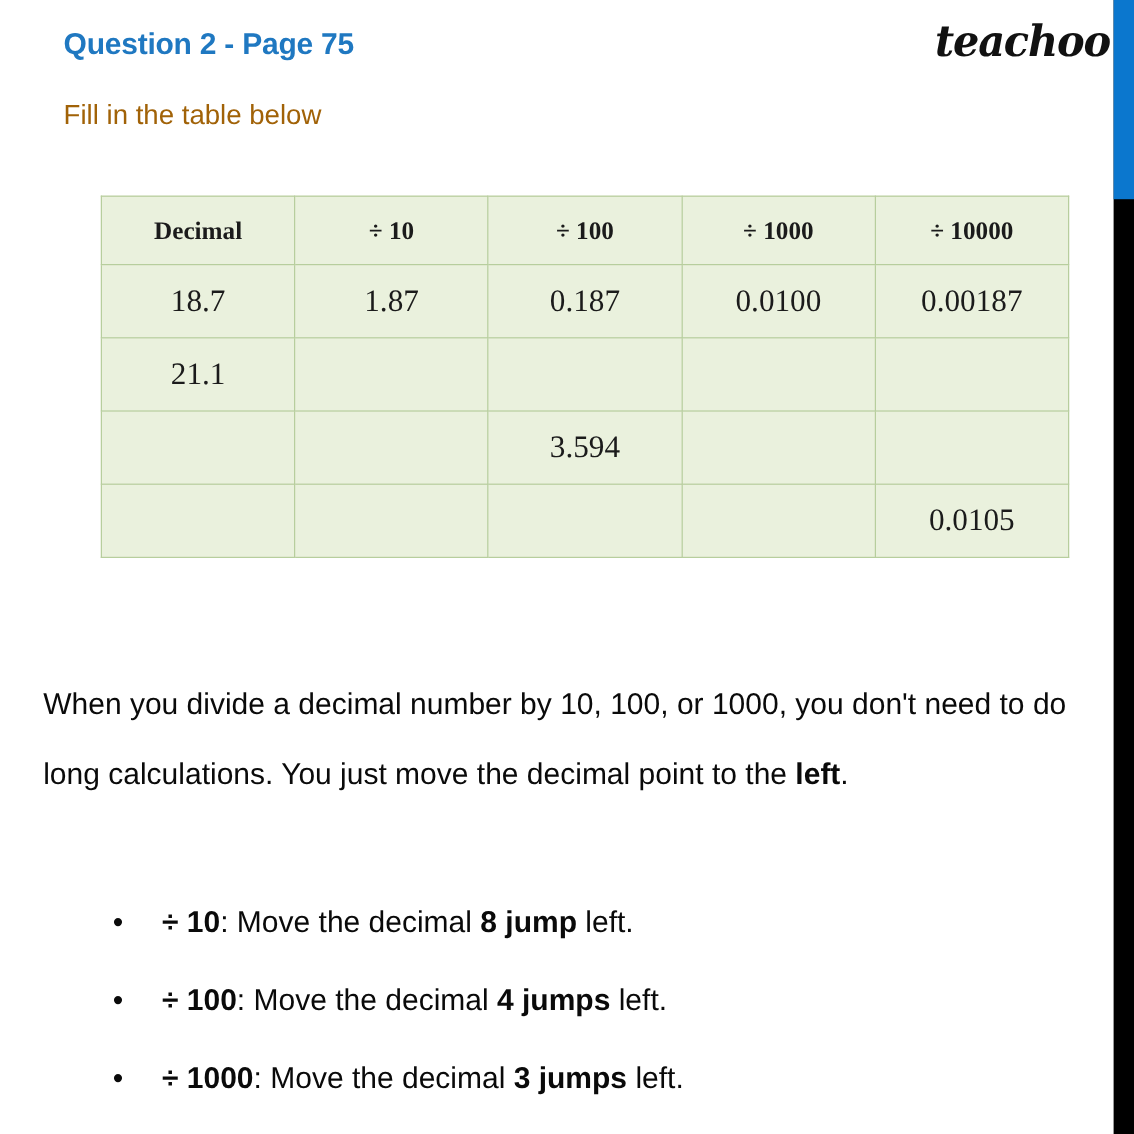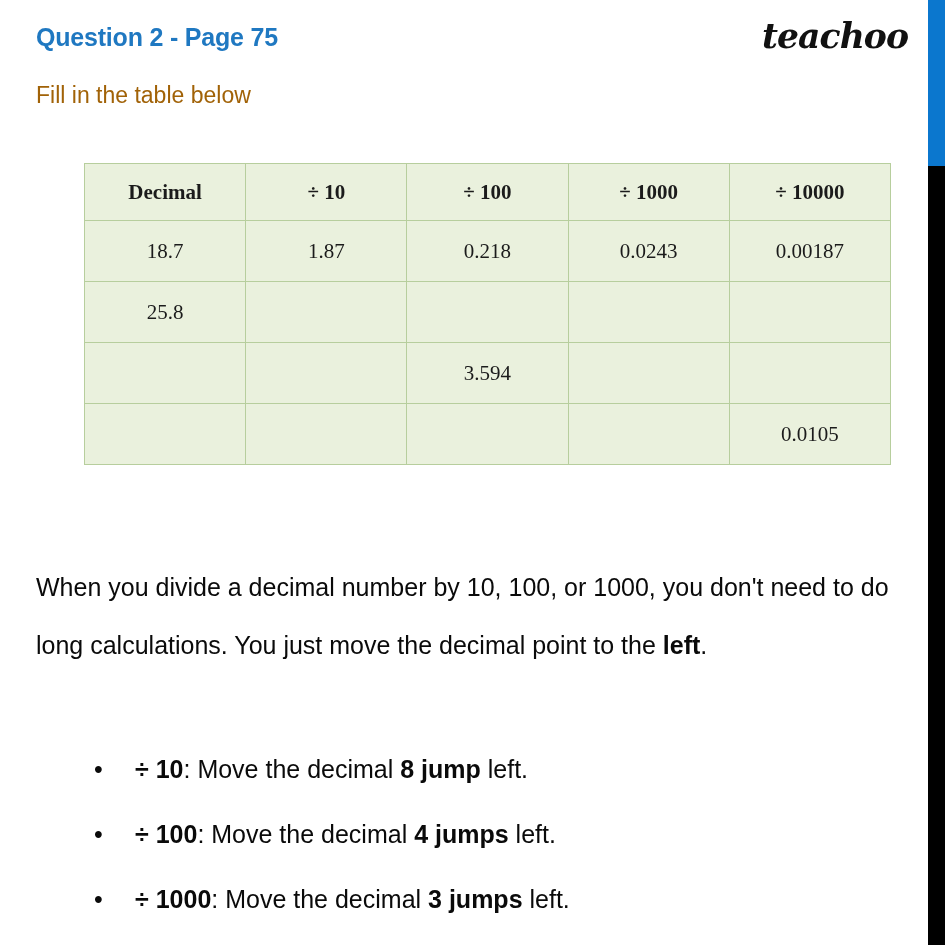--- a/index.html
+++ b/index.html
@@ -21,21 +21,21 @@
     left: 0; top: 0;
     width: 928px;
     height: 945px;
     background: #ffffff;
     overflow: hidden;
   }
 
   
   #header {
     position: absolute;
-    left: 0; top: 0;
+    left: 17px; top: 0;
     width: 928px;
     height: 130px;
   }
   #q-title {
     position: absolute;
     left: 36px;
     top: 23px;
     font-size: 25px;
     font-weight: bold;
     color: #1f78c1;
@@ -89,21 +89,21 @@
     color: #1b1b1b;
     padding: 0;
   }
   table.grid th {
     height: 56px;
     font-size: 21px;
     font-weight: bold;
   }
   table.grid td {
     height: 60px;
-    font-size: 21px;
+    font-size: 26px;
     font-weight: normal;
   }
 
   
   #prose {
     position: absolute;
     left: 36px;
     top: 558px;
     width: 866px;
   }
@@ -186,26 +186,26 @@
           <th>÷ 10</th>
           <th>÷ 100</th>
           <th>÷ 1000</th>
           <th>÷ 10000</th>
         </tr>
       </thead>
       <tbody>
         <tr>
           <td>18.7</td>
           <td>1.87</td>
-          <td>0.218</td>
-          <td>0.0243</td>
+          <td>0.187</td>
+          <td>0.0100</td>
           <td>0.00187</td>
         </tr>
         <tr>
-          <td>25.8</td>
+          <td>21.1</td>
           <td></td>
           <td></td>
           <td></td>
           <td></td>
         </tr>
         <tr>
           <td></td>
           <td></td>
           <td>3.594</td>
           <td></td>

